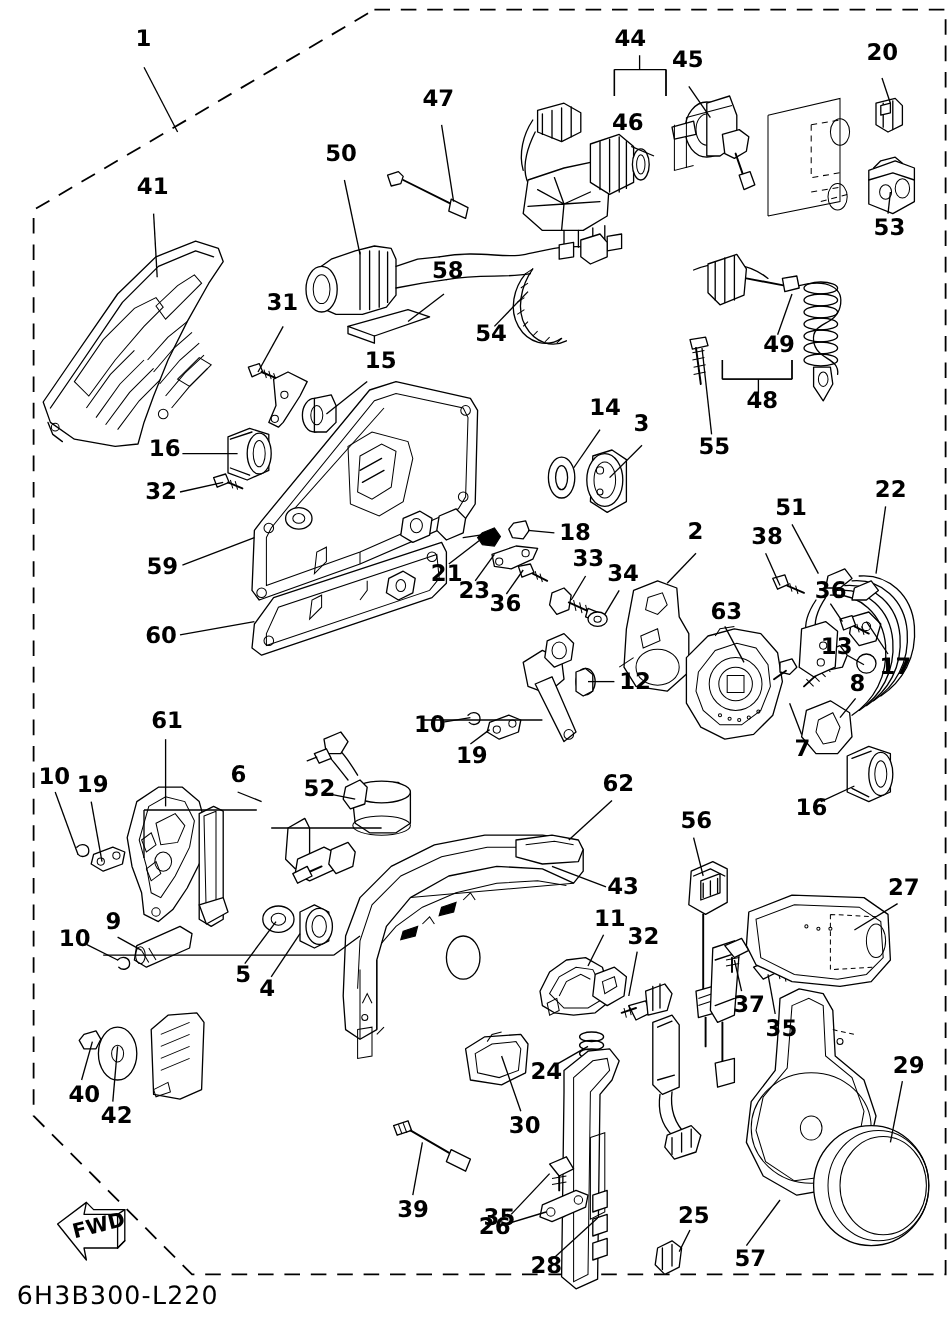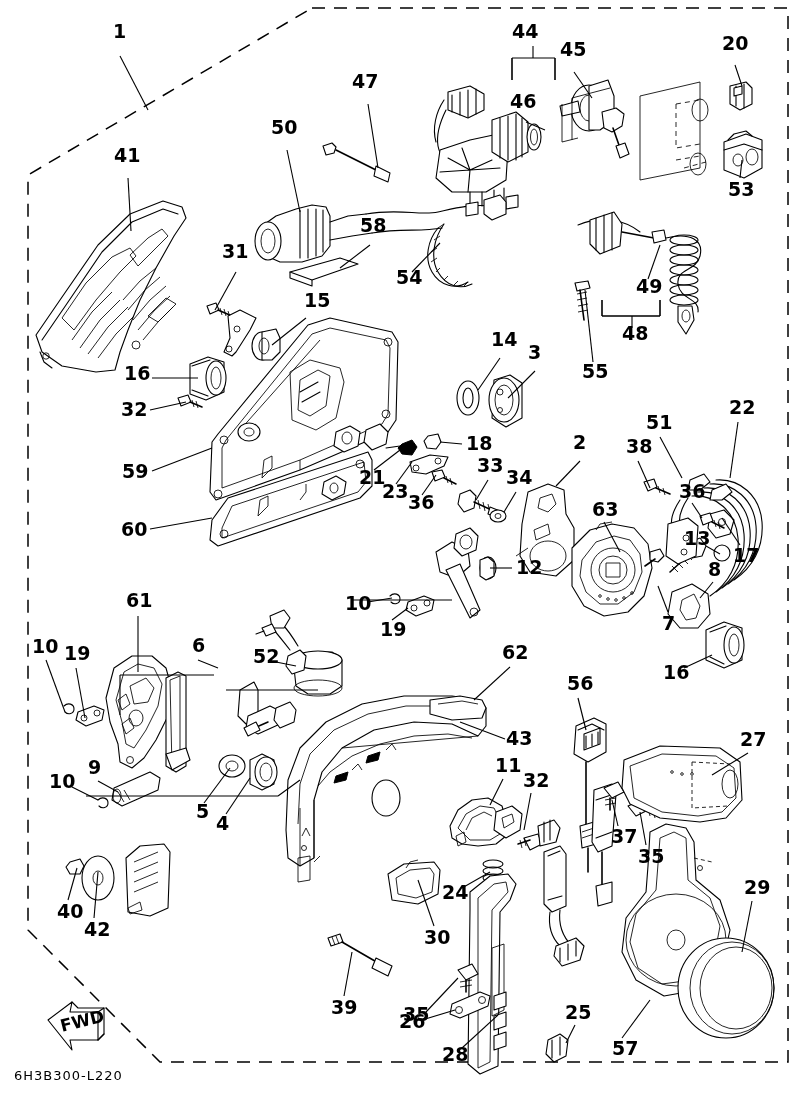--- a/index.html
+++ b/index.html
@@ -1,19 +1,19 @@
 <!DOCTYPE html>
 <html><head>
 <meta charset="utf-8">
 <style>
   html,body{margin:0;padding:0;background:#fff;}
   body{width:793px;height:1099px;position:relative;overflow:hidden;
        font-family:"DejaVu Sans","Liberation Sans",sans-serif;color:#000;}
   #sheet{position:absolute;inset:0;width:793px;height:1099px;}
-  #diagcode{position:absolute;left:14px;top:1068px;font-size:13px;letter-spacing:1px;font-weight:500;}
+  #diagcode{position:absolute;left:14px;top:1068px;font-size:21px;letter-spacing:1px;font-weight:500;}
   svg{display:block;}
   .lbl{font-size:19px;font-weight:700;font-family:"DejaVu Sans","Liberation Sans",sans-serif;}
 </style>
 </head>
 <body>
 
 <svg id="sheet" viewBox="0 0 793 1099" width="793" height="1099">
   <defs>
     <style>
       .ln{fill:none;stroke:#000;stroke-width:1.1;stroke-linecap:round;stroke-linejoin:round;}

